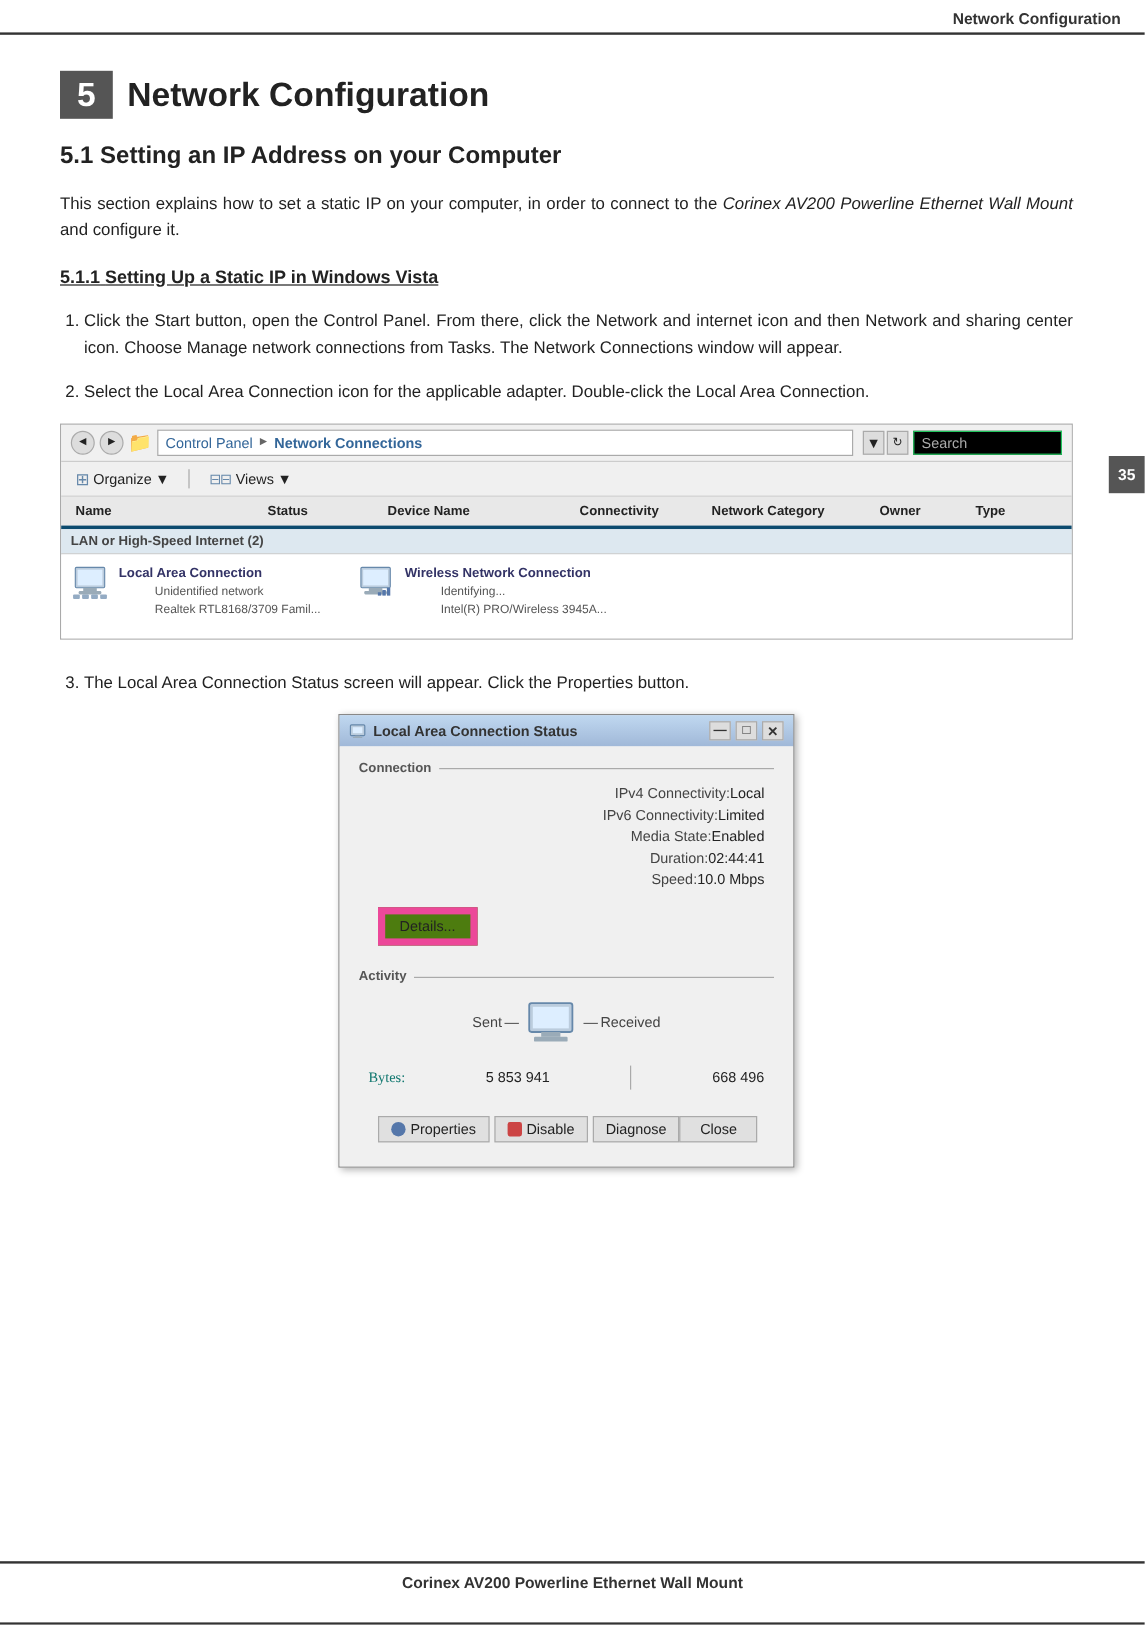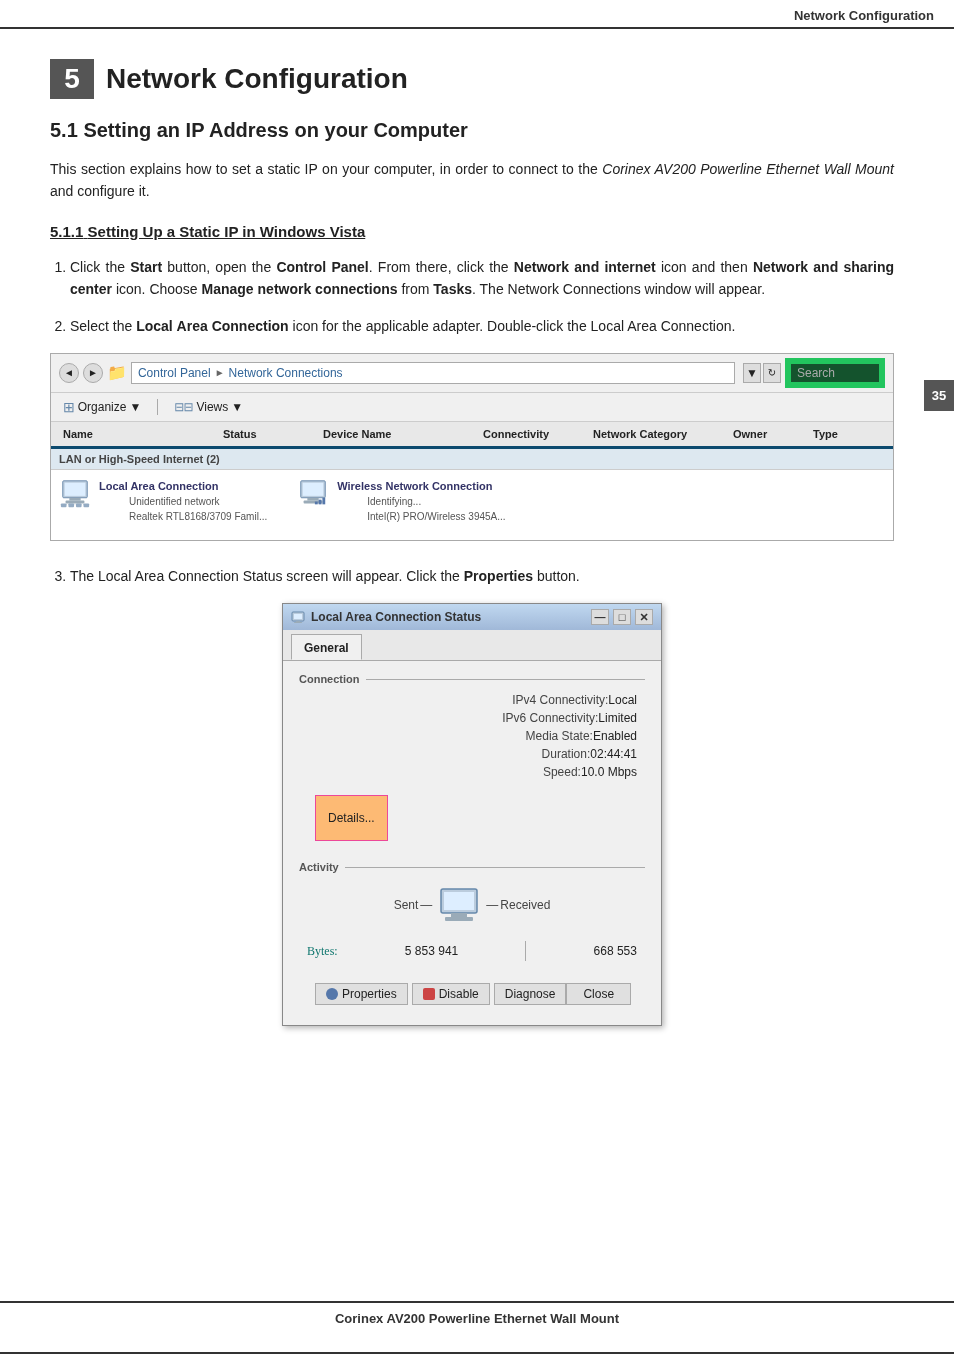--- a/index.html
+++ b/index.html
@@ -99,21 +99,21 @@
       margin-left: 20px;
       margin-bottom: 14px;
     }
     .step-list li {
       font-size: 14px;
       line-height: 1.6;
       margin-bottom: 14px;
       text-align: justify;
     }
     .step-list li strong {
-      font-weight: bold;
+      font-weight: normal;
     }
 
     
     .win-screenshot {
       border: 1px solid #aaa;
       background: #f0f0f0;
       margin: 16px 0 24px 0;
       font-size: 12px;
       width: 100%;
     }
@@ -146,25 +146,25 @@
       background: #fff;
       border: 1px solid #aaa;
       padding: 2px 6px;
       min-height: 22px;
     }
     .breadcrumb-arrow {
       color: #666;
       font-size: 10px;
     }
     .search-box {
-      background: #14532d;
-      border: 6px solid #22c55e;
+      background: #000000;
+      border: 1px solid #22c55e;
       padding: 2px 6px;
       font-size: 12px;
-      width: 100px;
+      width: 124px;
       display: flex;
       align-items: center;
       gap: 4px;
     }
     .win-toolbar {
       background: #f0f0f0;
       padding: 4px 8px;
       display: flex;
       align-items: center;
       gap: 8px;
@@ -325,23 +325,23 @@
     .dialog-row {
       display: flex;
       justify-content: flex-end;
       padding: 2px 8px;
       font-size: 12px;
     }
     .dialog-row-label { color: #444; }
     .dialog-row-value { color: #222; }
     .details-btn {
       margin: 8px 8px 0 8px;
-      padding: 15px 12px;
-      background: #fdba74;
-      border: 1px solid #ec4899;
+      padding: 3px 12px;
+      background: #4d7c0f;
+      border: 6px solid #ec4899;
       font-size: 12px;
       cursor: pointer;
       display: inline-block;
     }
     .dialog-activity-section {
       margin-top: 14px;
     }
     .activity-icons-row {
       display: flex;
       align-items: center;
@@ -470,21 +470,21 @@
   <div class="win-screenshot">
 
     <div class="win-nav-bar">
       <div class="nav-btn">◄</div>
       <div class="nav-btn">►</div>
 
       <span style="font-size:16px; color:#6688aa;">📁</span>
       <div class="breadcrumb-area">
         <span style="font-size:12px; color:#336699; cursor:pointer;">Control Panel</span>
         <span class="breadcrumb-arrow">►</span>
-        <span style="font-size:12px; color:#336699; cursor:pointer;">Network Connections</span>
+        <span style="font-size:12px; color:#336699; cursor:pointer;font-weight:bold;">Network Connections</span>
       </div>
       <div style="display:flex; align-items:center; gap:2px; margin-left:4px;">
         <div style="width:18px; height:20px; background:#ddd; border:1px solid #aaa; display:flex; align-items:center; justify-content:center;">▼</div>
         <div style="width:18px; height:20px; background:#ddd; border:1px solid #aaa; display:flex; align-items:center; justify-content:center; font-size:10px;">↻</div>
       </div>
       <div class="search-box">
         <span style="color:#aaa; font-size:12px;">Search</span>
       </div>
     </div>
 
@@ -583,23 +583,20 @@
           </svg>
           <span>Local Area Connection Status</span>
         </div>
         <div class="dialog-titlebar-right">
           <div class="dialog-title-btn">—</div>
           <div class="dialog-title-btn">□</div>
           <div class="dialog-title-btn">✕</div>
         </div>
       </div>
 
-      <div class="dialog-tabs">
-        <div class="dialog-tab active">General</div>
-      </div>
 
       <div class="dialog-body">
 
         <div>
           <div class="dialog-section-title">
             <span>Connection</span>
           </div>
           <div class="dialog-row">
             <span class="dialog-row-label">IPv4 Connectivity:</span>
             <span class="dialog-row-value">Local</span>
@@ -643,21 +640,21 @@
               </svg>
             </div>
             <span style="font-size:12px; color:#444;">—</span>
             <span class="activity-label">Received</span>
           </div>
 
           <div class="bytes-row">
             <span class="bytes-label">Bytes:</span>
             <span class="bytes-value">5 853 941</span>
             <div class="bytes-divider"></div>
-            <span class="bytes-value">668 553</span>
+            <span class="bytes-value">668 496</span>
           </div>
         </div>
 
         <div style="height:10px;"></div>
         <div class="dialog-bottom-btns">
           <div class="dialog-btn-group">
             <div class="dialog-btn">
               <span style="width:12px; height:12px; background:#5577aa; border-radius:50%; display:inline-block;"></span>
               <span>Properties</span>
             </div>

